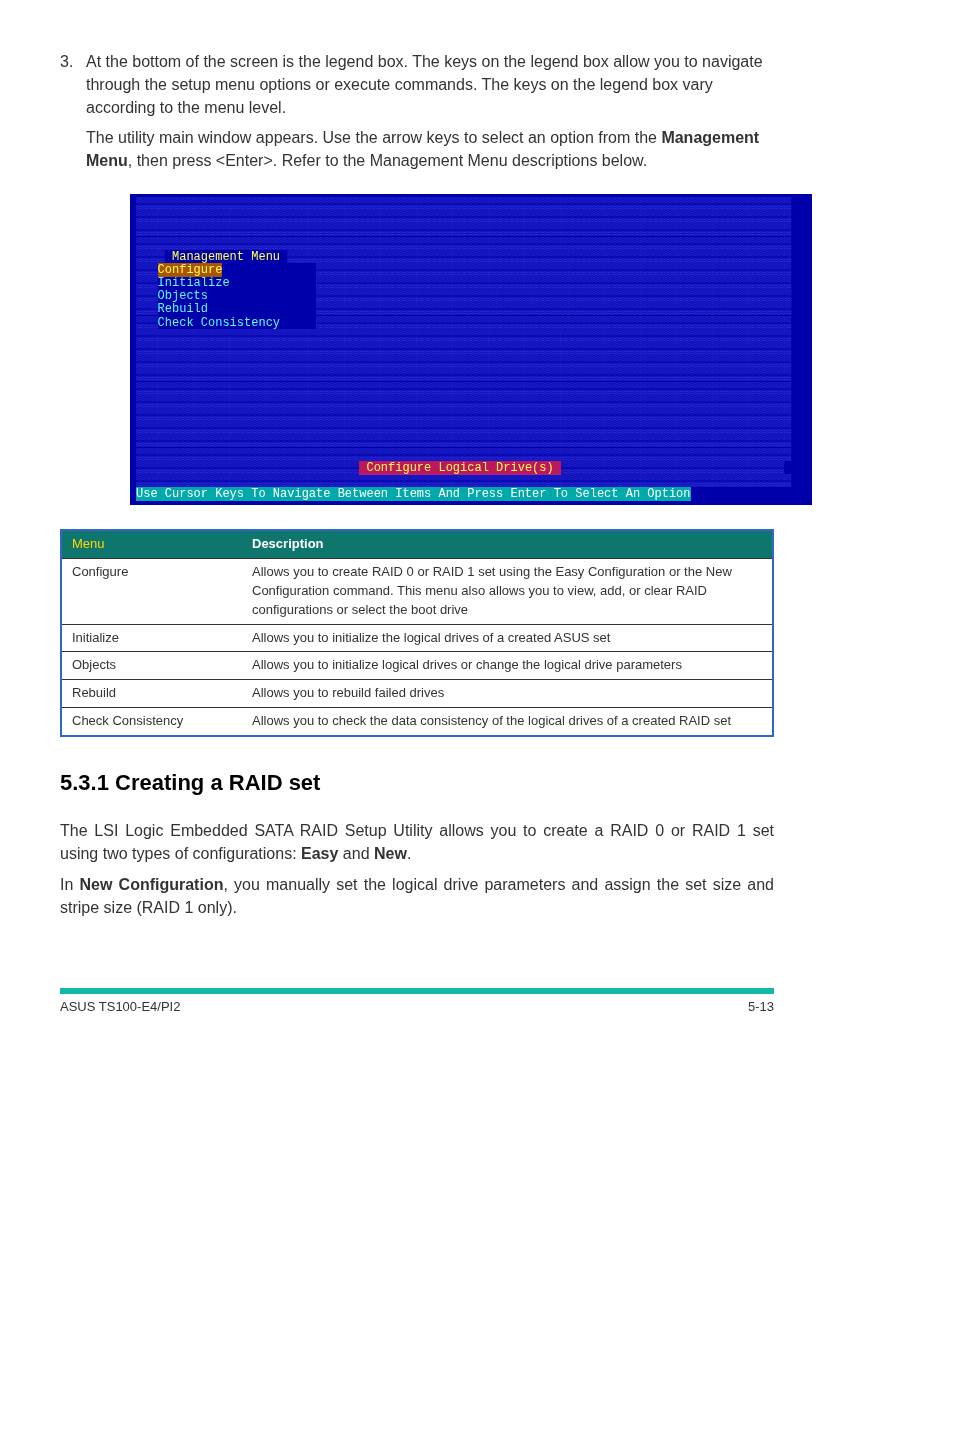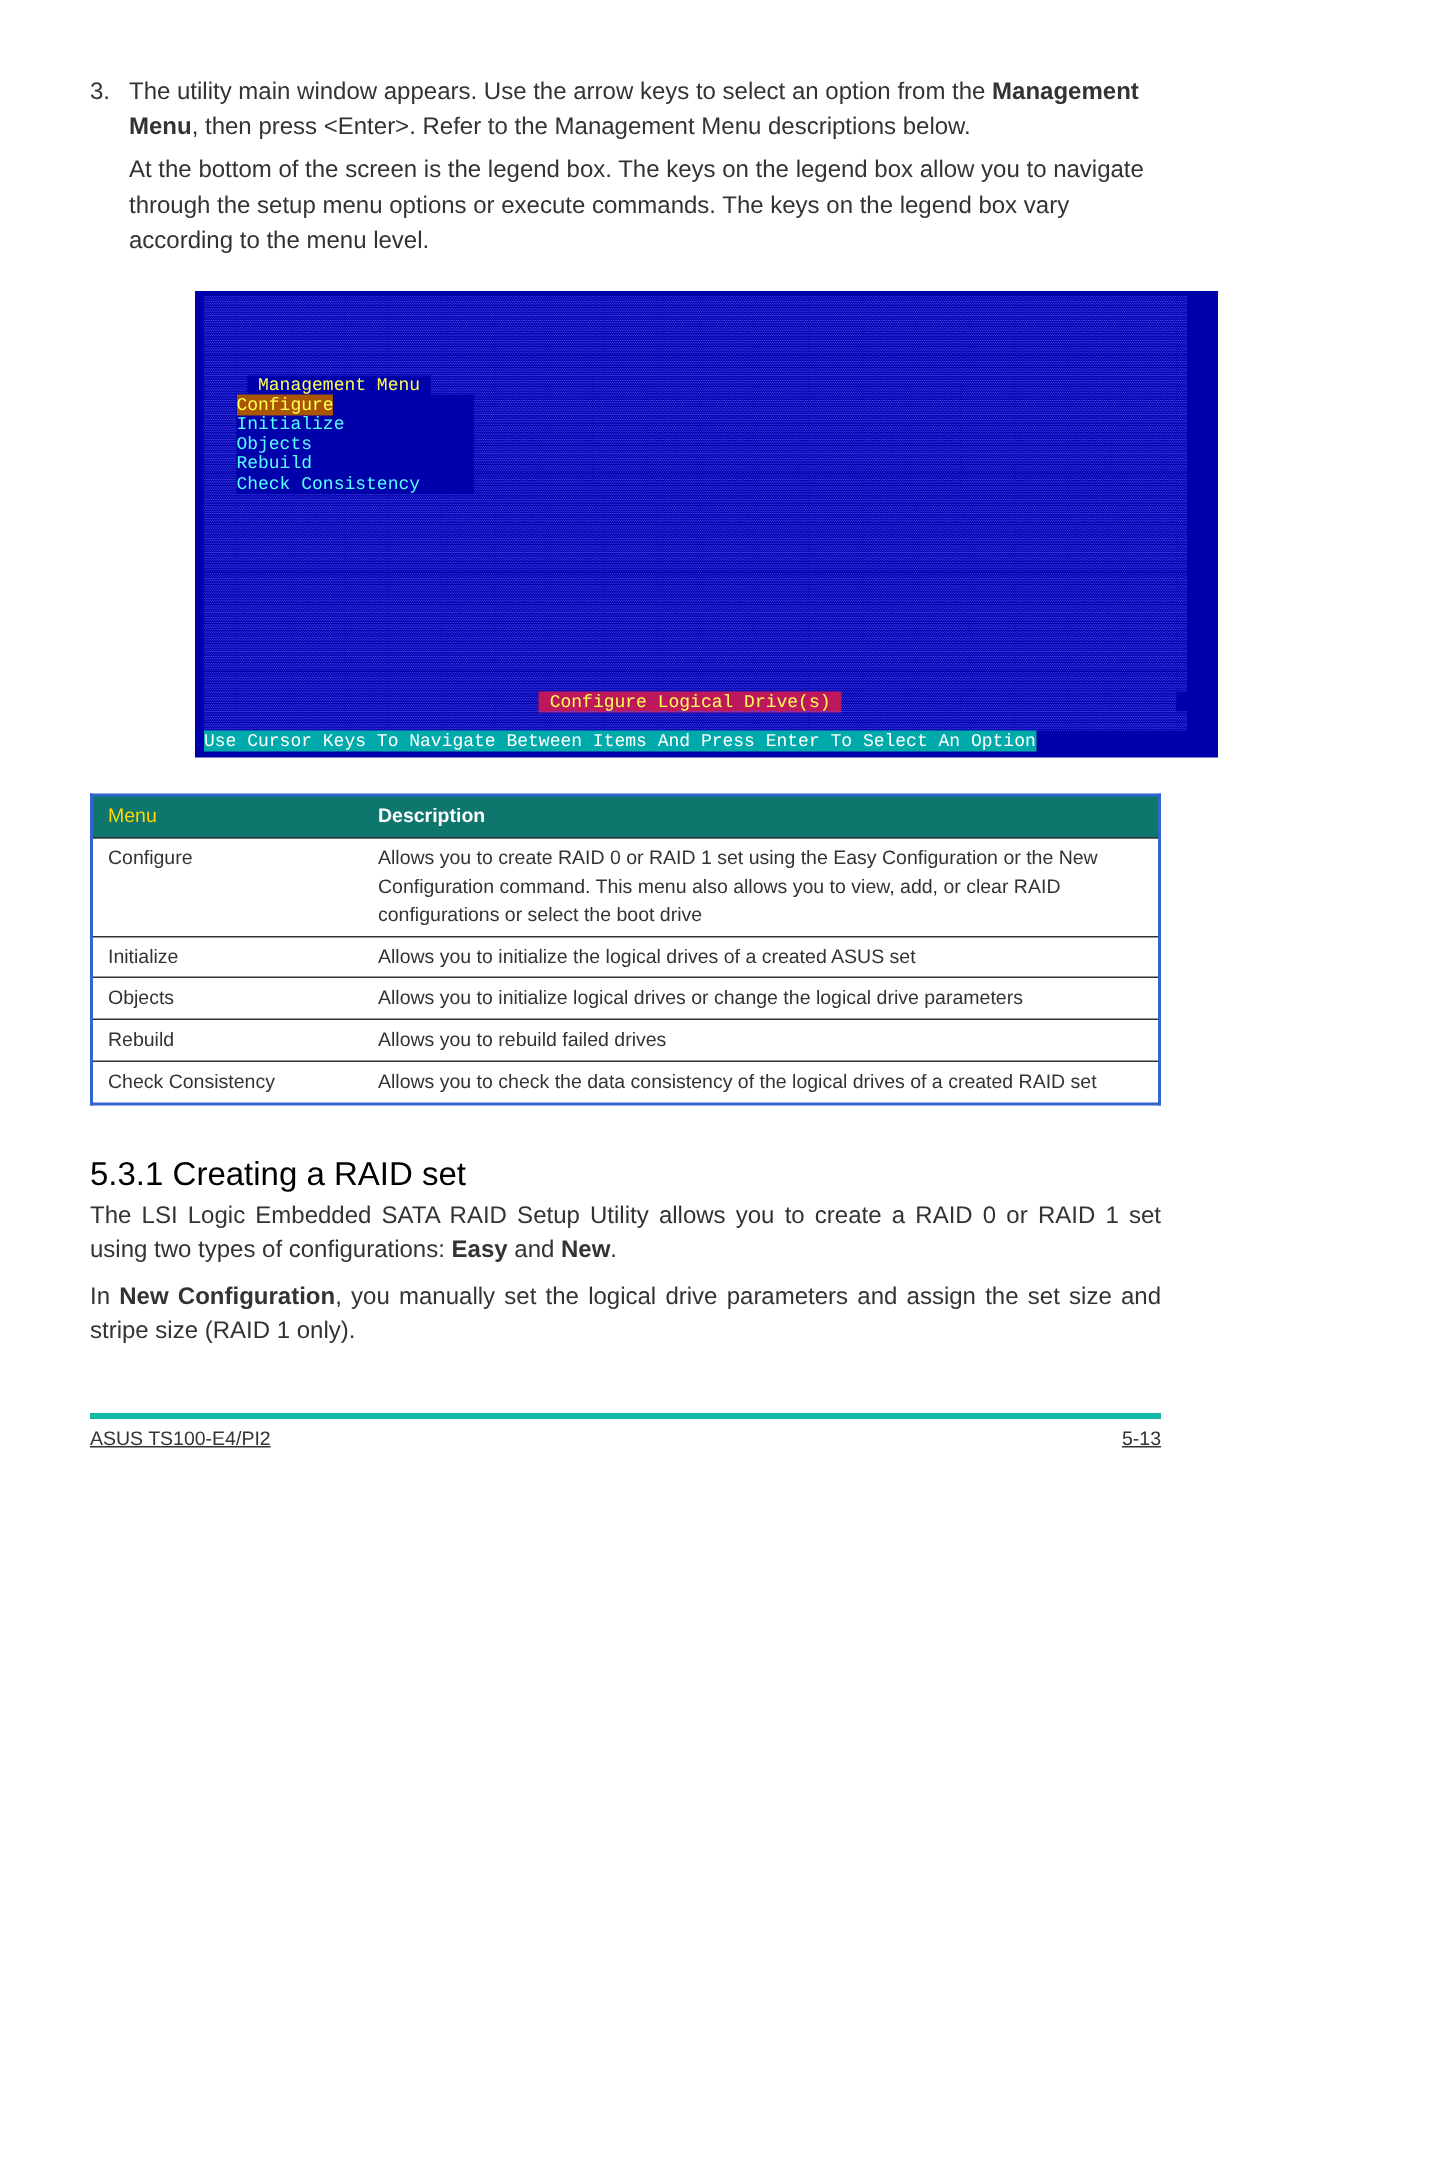--- a/index.html
+++ b/index.html
@@ -65,48 +65,47 @@
     border-top: 1px solid #333;
     border-bottom: 1px solid #333;
     padding: 4px 10px;
     vertical-align: top;
   }
   table.menu-table td:first-child {
     width: 160px;
   }
   h2 {
     font-size: 22px;
-    font-weight: normal;
-    margin: 18px 0 0 0;
+    font-weight: bold;
+    margin: 18px 0 20px 0;
     color: #000;
   }
   .section-text p {
     margin: 0 0 8px 0;
     text-align: justify;
   }
   .footer {
-    border-top: 4px solid #14b8a6;
-    margin-top: 42px;
+    border-top: 6px solid #14b8a6;
+    margin-top: 68px;
     padding-top: 4px;
     display: flex;
     justify-content: space-between;
     font-size: 13px;
-    text-decoration: underline;
   }
 </style>
 </head>
 <body>
 
 <div class="step">
   <div class="step-num">3.</div>
   <div class="step-content">
+    <p>At the bottom of the screen is the legend box. The keys on the legend box allow you to navigate through the setup menu options or execute commands. The keys on the legend box vary according to the menu level.</p>
     <p>
       <span>The utility main window appears. Use the arrow keys to select an option from the </span><span class="bold">Management Menu</span><span>, then press &lt;Enter&gt;. Refer to the Management Menu descriptions below.</span>
     </p>
-    <p>At the bottom of the screen is the legend box. The keys on the legend box allow you to navigate through the setup menu options or execute commands. The keys on the legend box vary according to the menu level.</p>
   </div>
 </div>
 
 <div class="console">▒▒▒▒▒▒▒▒▒▒▒▒▒▒▒▒▒▒▒▒▒▒▒▒▒▒▒▒▒▒▒▒▒▒▒▒▒▒▒▒▒▒▒▒▒▒▒▒▒▒▒▒▒▒▒▒▒▒▒▒▒▒▒▒▒▒▒▒▒▒▒▒▒▒▒▒▒▒▒▒▒▒▒▒▒▒▒▒▒▒▒
 ▒▒▒▒▒▒▒▒▒▒▒▒▒▒▒▒▒▒▒▒▒▒▒▒▒▒▒▒▒▒▒▒▒▒▒▒▒▒▒▒▒▒▒▒▒▒▒▒▒▒▒▒▒▒▒▒▒▒▒▒▒▒▒▒▒▒▒▒▒▒▒▒▒▒▒▒▒▒▒▒▒▒▒▒▒▒▒▒▒▒▒
 ▒▒▒▒▒▒▒▒▒▒▒▒▒▒▒▒▒▒▒▒▒▒▒▒▒▒▒▒▒▒▒▒▒▒▒▒▒▒▒▒▒▒▒▒▒▒▒▒▒▒▒▒▒▒▒▒▒▒▒▒▒▒▒▒▒▒▒▒▒▒▒▒▒▒▒▒▒▒▒▒▒▒▒▒▒▒▒▒▒▒▒
 ▒▒▒▒▒▒▒▒▒▒▒▒▒▒▒▒▒▒▒▒▒▒▒▒▒▒▒▒▒▒▒▒▒▒▒▒▒▒▒▒▒▒▒▒▒▒▒▒▒▒▒▒▒▒▒▒▒▒▒▒▒▒▒▒▒▒▒▒▒▒▒▒▒▒▒▒▒▒▒▒▒▒▒▒▒▒▒▒▒▒▒
 ▒▒▒▒<span class="yellow"> Management Menu </span>▒▒▒▒▒▒▒▒▒▒▒▒▒▒▒▒▒▒▒▒▒▒▒▒▒▒▒▒▒▒▒▒▒▒▒▒▒▒▒▒▒▒▒▒▒▒▒▒▒▒▒▒▒▒▒▒▒▒▒▒▒▒▒▒▒▒▒▒▒▒
 ▒▒▒<span class="hl-yellow">Configure</span>             ▒▒▒▒▒▒▒▒▒▒▒▒▒▒▒▒▒▒▒▒▒▒▒▒▒▒▒▒▒▒▒▒▒▒▒▒▒▒▒▒▒▒▒▒▒▒▒▒▒▒▒▒▒▒▒▒▒▒▒▒▒▒▒▒▒▒
 ▒▒▒<span class="cyan">Initialize</span>            ▒▒▒▒▒▒▒▒▒▒▒▒▒▒▒▒▒▒▒▒▒▒▒▒▒▒▒▒▒▒▒▒▒▒▒▒▒▒▒▒▒▒▒▒▒▒▒▒▒▒▒▒▒▒▒▒▒▒▒▒▒▒▒▒▒▒

